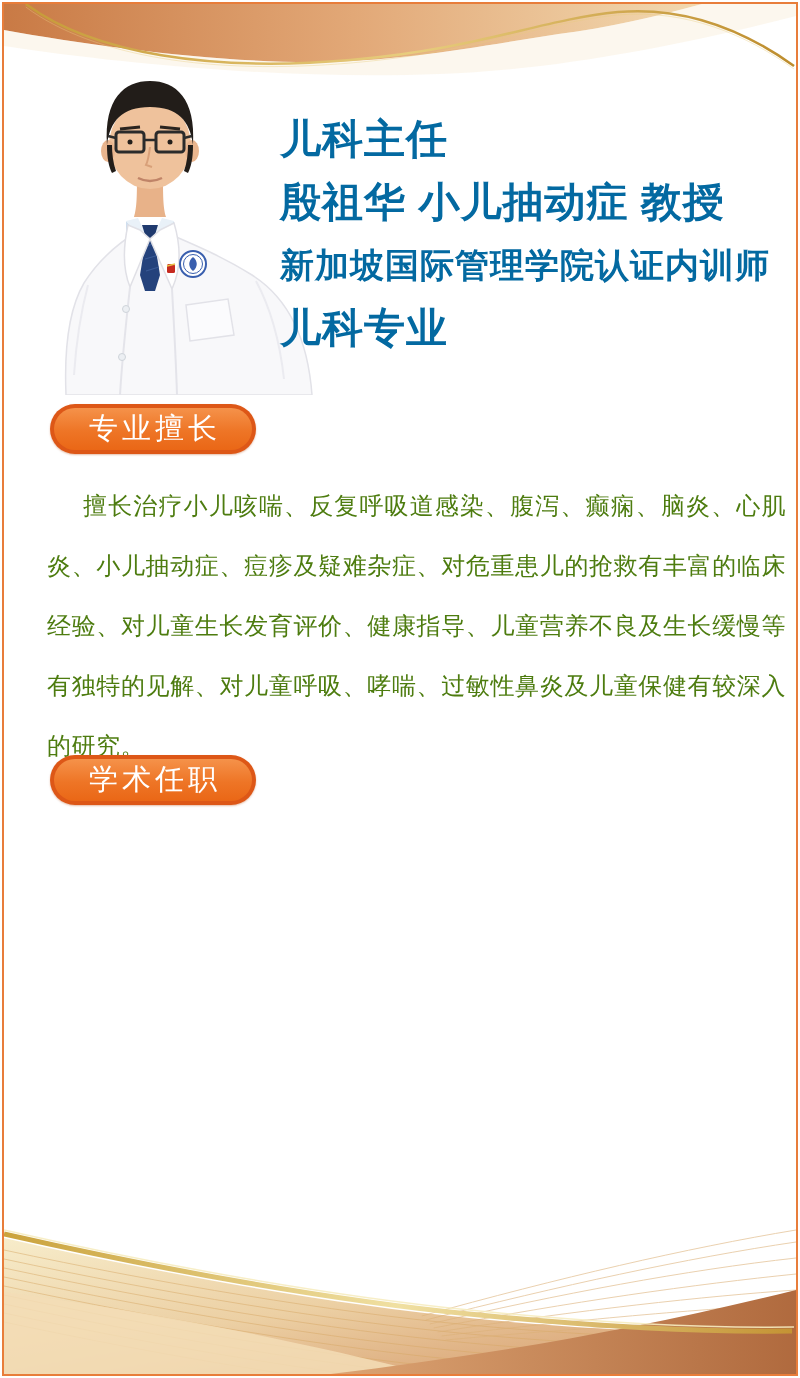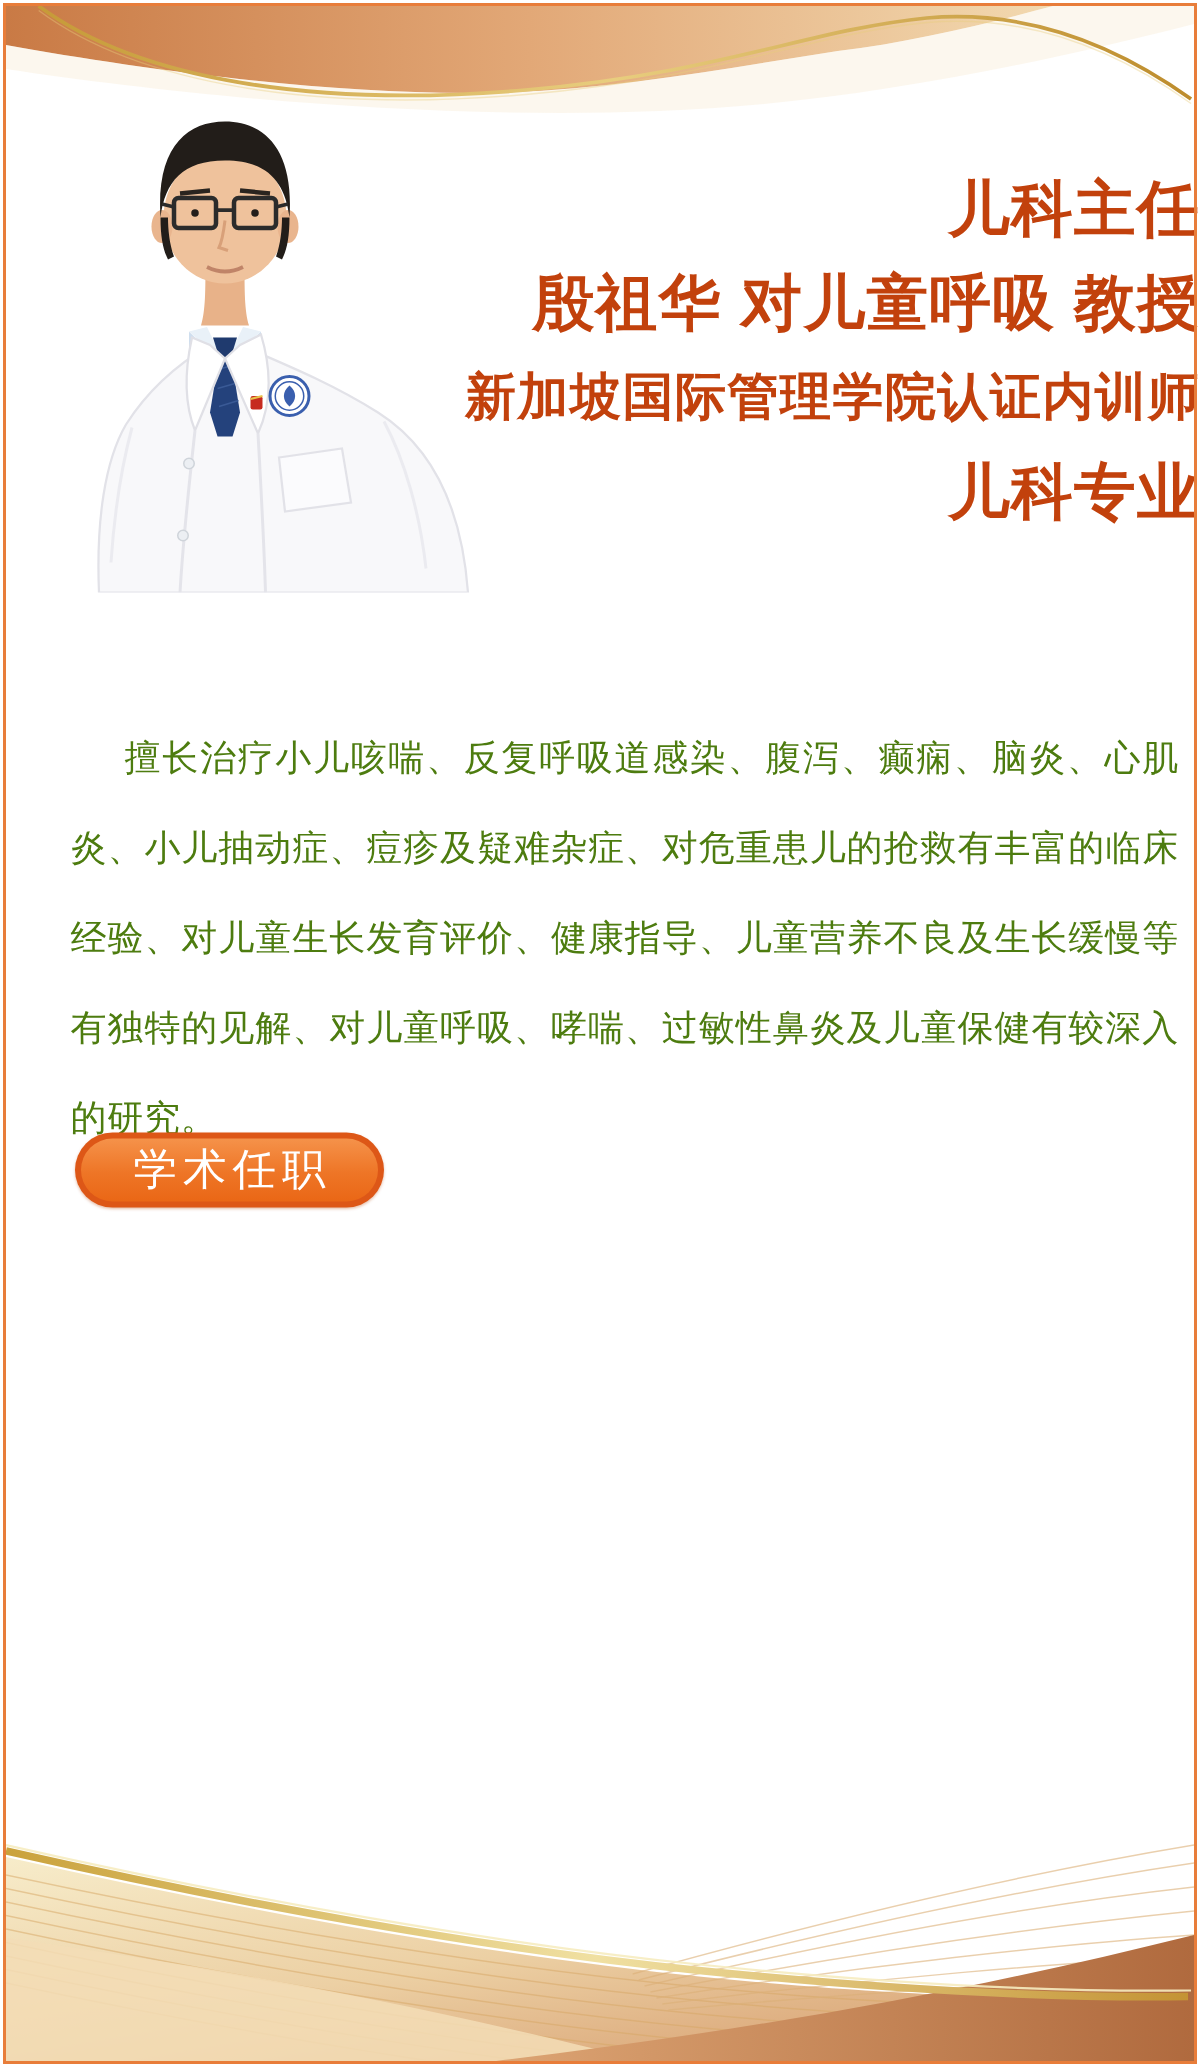--- a/index.html
+++ b/index.html
@@ -12,21 +12,21 @@
     position:absolute; inset:2px; border:2px solid #e87d3a;
     z-index:60; pointer-events:none;
   }
   .header-deco { position:absolute; top:4px; left:4px; width:792px; height:106px; z-index:1; }
   .footer-deco { position:absolute; bottom:4px; left:4px; width:792px; height:146px; z-index:1; }
 
   .photo { position:absolute; left:60px; top:75px; width:260px; height:320px; z-index:2; }
 
   .titles {
     position:absolute; left:280px; top:108px; width:520px; z-index:3;
-    text-align:right; color:#c2410c; font-weight:bold;
+    text-align:left; color:#0369a1; font-weight:bold;
   }
   .title-line { height:63px; line-height:63px; font-size:41px; letter-spacing:1px; white-space:nowrap; }
   .title-line.small { font-size:34px; }
 
   .badge {
     position:absolute; left:50px; width:206px; height:50px; z-index:4;
     background:#dd5717; border-radius:26px; padding:4px; box-sizing:border-box;
     box-shadow:0 1px 2px rgba(180,70,10,0.35);
   }
   .badge-inner {
@@ -125,25 +125,28 @@
       </g>
       <g>
         <rect x="107" y="189" width="8" height="9" rx="1.5" fill="#c62a20"></rect>
         <path d="M107,191 L115,189" stroke="#e8c34a" stroke-width="1.5"></path>
       </g>
     </svg>
   </div>
 
   <div class="titles">
     <div class="title-line">儿科主任</div>
-    <div class="title-line">殷祖华 对儿童呼吸 教授</div>
+    <div class="title-line">殷祖华 小儿抽动症 教授</div>
     <div class="title-line small">新加坡国际管理学院认证内训师</div>
     <div class="title-line">儿科专业</div>
   </div>
 
+  <div class="badge" id="badge-expertise">
+    <div class="badge-inner">专业擅长</div>
+  </div>
   <p class="para" id="para-expertise">擅长治疗小儿咳喘、反复呼吸道感染、腹泻、癫痫、脑炎、心肌炎、小儿抽动症、痘疹及疑难杂症、对危重患儿的抢救有丰富的临床经验、对儿童生长发育评价、健康指导、儿童营养不良及生长缓慢等有独特的见解、对儿童呼吸、哮喘、过敏性鼻炎及儿童保健有较深入的研究。</p>
 
   <div class="badge" id="badge-academic">
     <div class="badge-inner">学术任职</div>
   </div>
 
   <svg class="footer-deco" viewBox="0 0 800 146" preserveAspectRatio="none">
     <defs>
       <linearGradient id="gTan" x1="0" y1="0" x2="1" y2="1">
         <stop offset="0" stop-color="#f7ecca"></stop>

